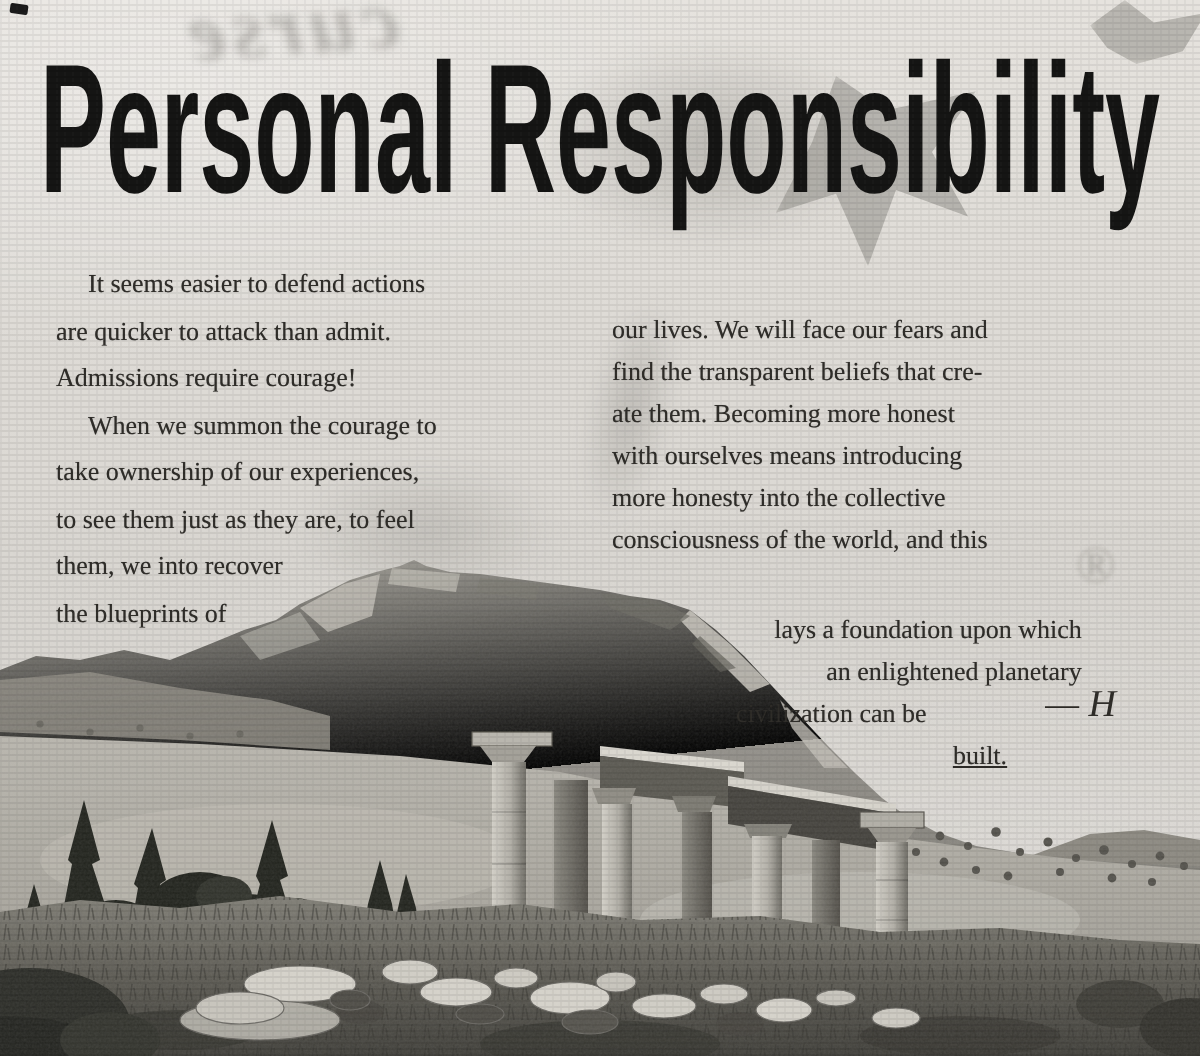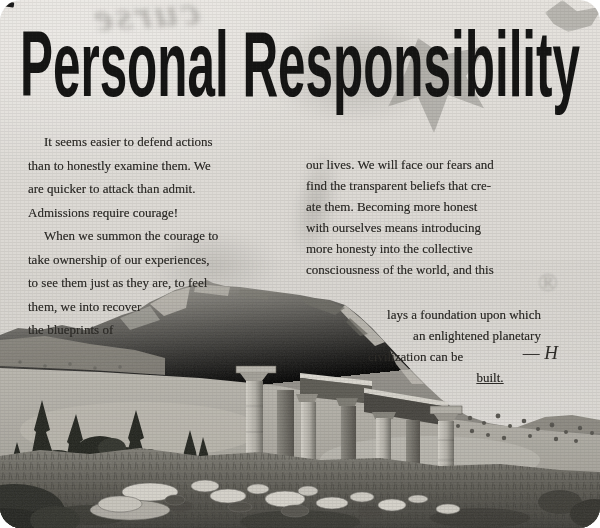--- a/index.html
+++ b/index.html
@@ -3,21 +3,20 @@
 <meta charset="utf-8">
 <style>
   html,body{margin:0;padding:0;}
   .page{
     position:relative;width:600px;height:528px;overflow:hidden;
     background:
       radial-gradient(ellipse 400px 200px at 15% 8%, rgba(255,255,255,.30), transparent 70%),
       radial-gradient(ellipse 500px 260px at 85% 90%, rgba(255,255,255,.18), transparent 70%),
       linear-gradient(180deg,#e6e3de 0%,#dedbd6 30%,#dad7d2 60%,#d7d4cf 100%);
     font-family:"Liberation Serif","DejaVu Serif",serif;
-    border-radius:21px;
   }
   .grain{
     position:absolute;inset:0;pointer-events:none;z-index:9;opacity:.06;
     background:repeating-linear-gradient(0deg,#000 0 1px,transparent 1px 3px),
                repeating-linear-gradient(90deg,#555 0 1px,transparent 1px 4px);
   }
   
   .speck{position:absolute;left:5px;top:2px;width:9px;height:5px;background:#1b1b1b;transform:rotate(8deg);border-radius:1px;}
   .g-curse{
     position:absolute;left:80px;top:-10px;width:130px;text-align:center;
@@ -261,21 +260,20 @@
   <div class="g-swirl"></div>
   <div class="g-blob3"></div>
   <div class="g-reg">®</div>
 
   <svg class="title-wrap" width="564" height="118">
     <text x="282" y="96" text-anchor="middle" font-size="92" textLength="560" lengthAdjust="spacingAndGlyphs">Personal Responsibility</text>
   </svg>
 
   <div class="col col-left">
     <div class="ln indent">It seems easier to defend actions</div>
-    <div class="ln">than to honestly examine them. We</div>
     <div class="ln">are quicker to attack than admit.</div>
     <div class="ln">Admissions require courage!</div>
     <div class="ln indent">When we summon the courage to</div>
     <div class="ln">take ownership of our experiences,</div>
     <div class="ln">to see them just as they are, to feel</div>
     <div class="ln">them, we into recover</div>
     <div class="ln">the blueprints of</div>
   </div>
 
   <div class="col col-right">

